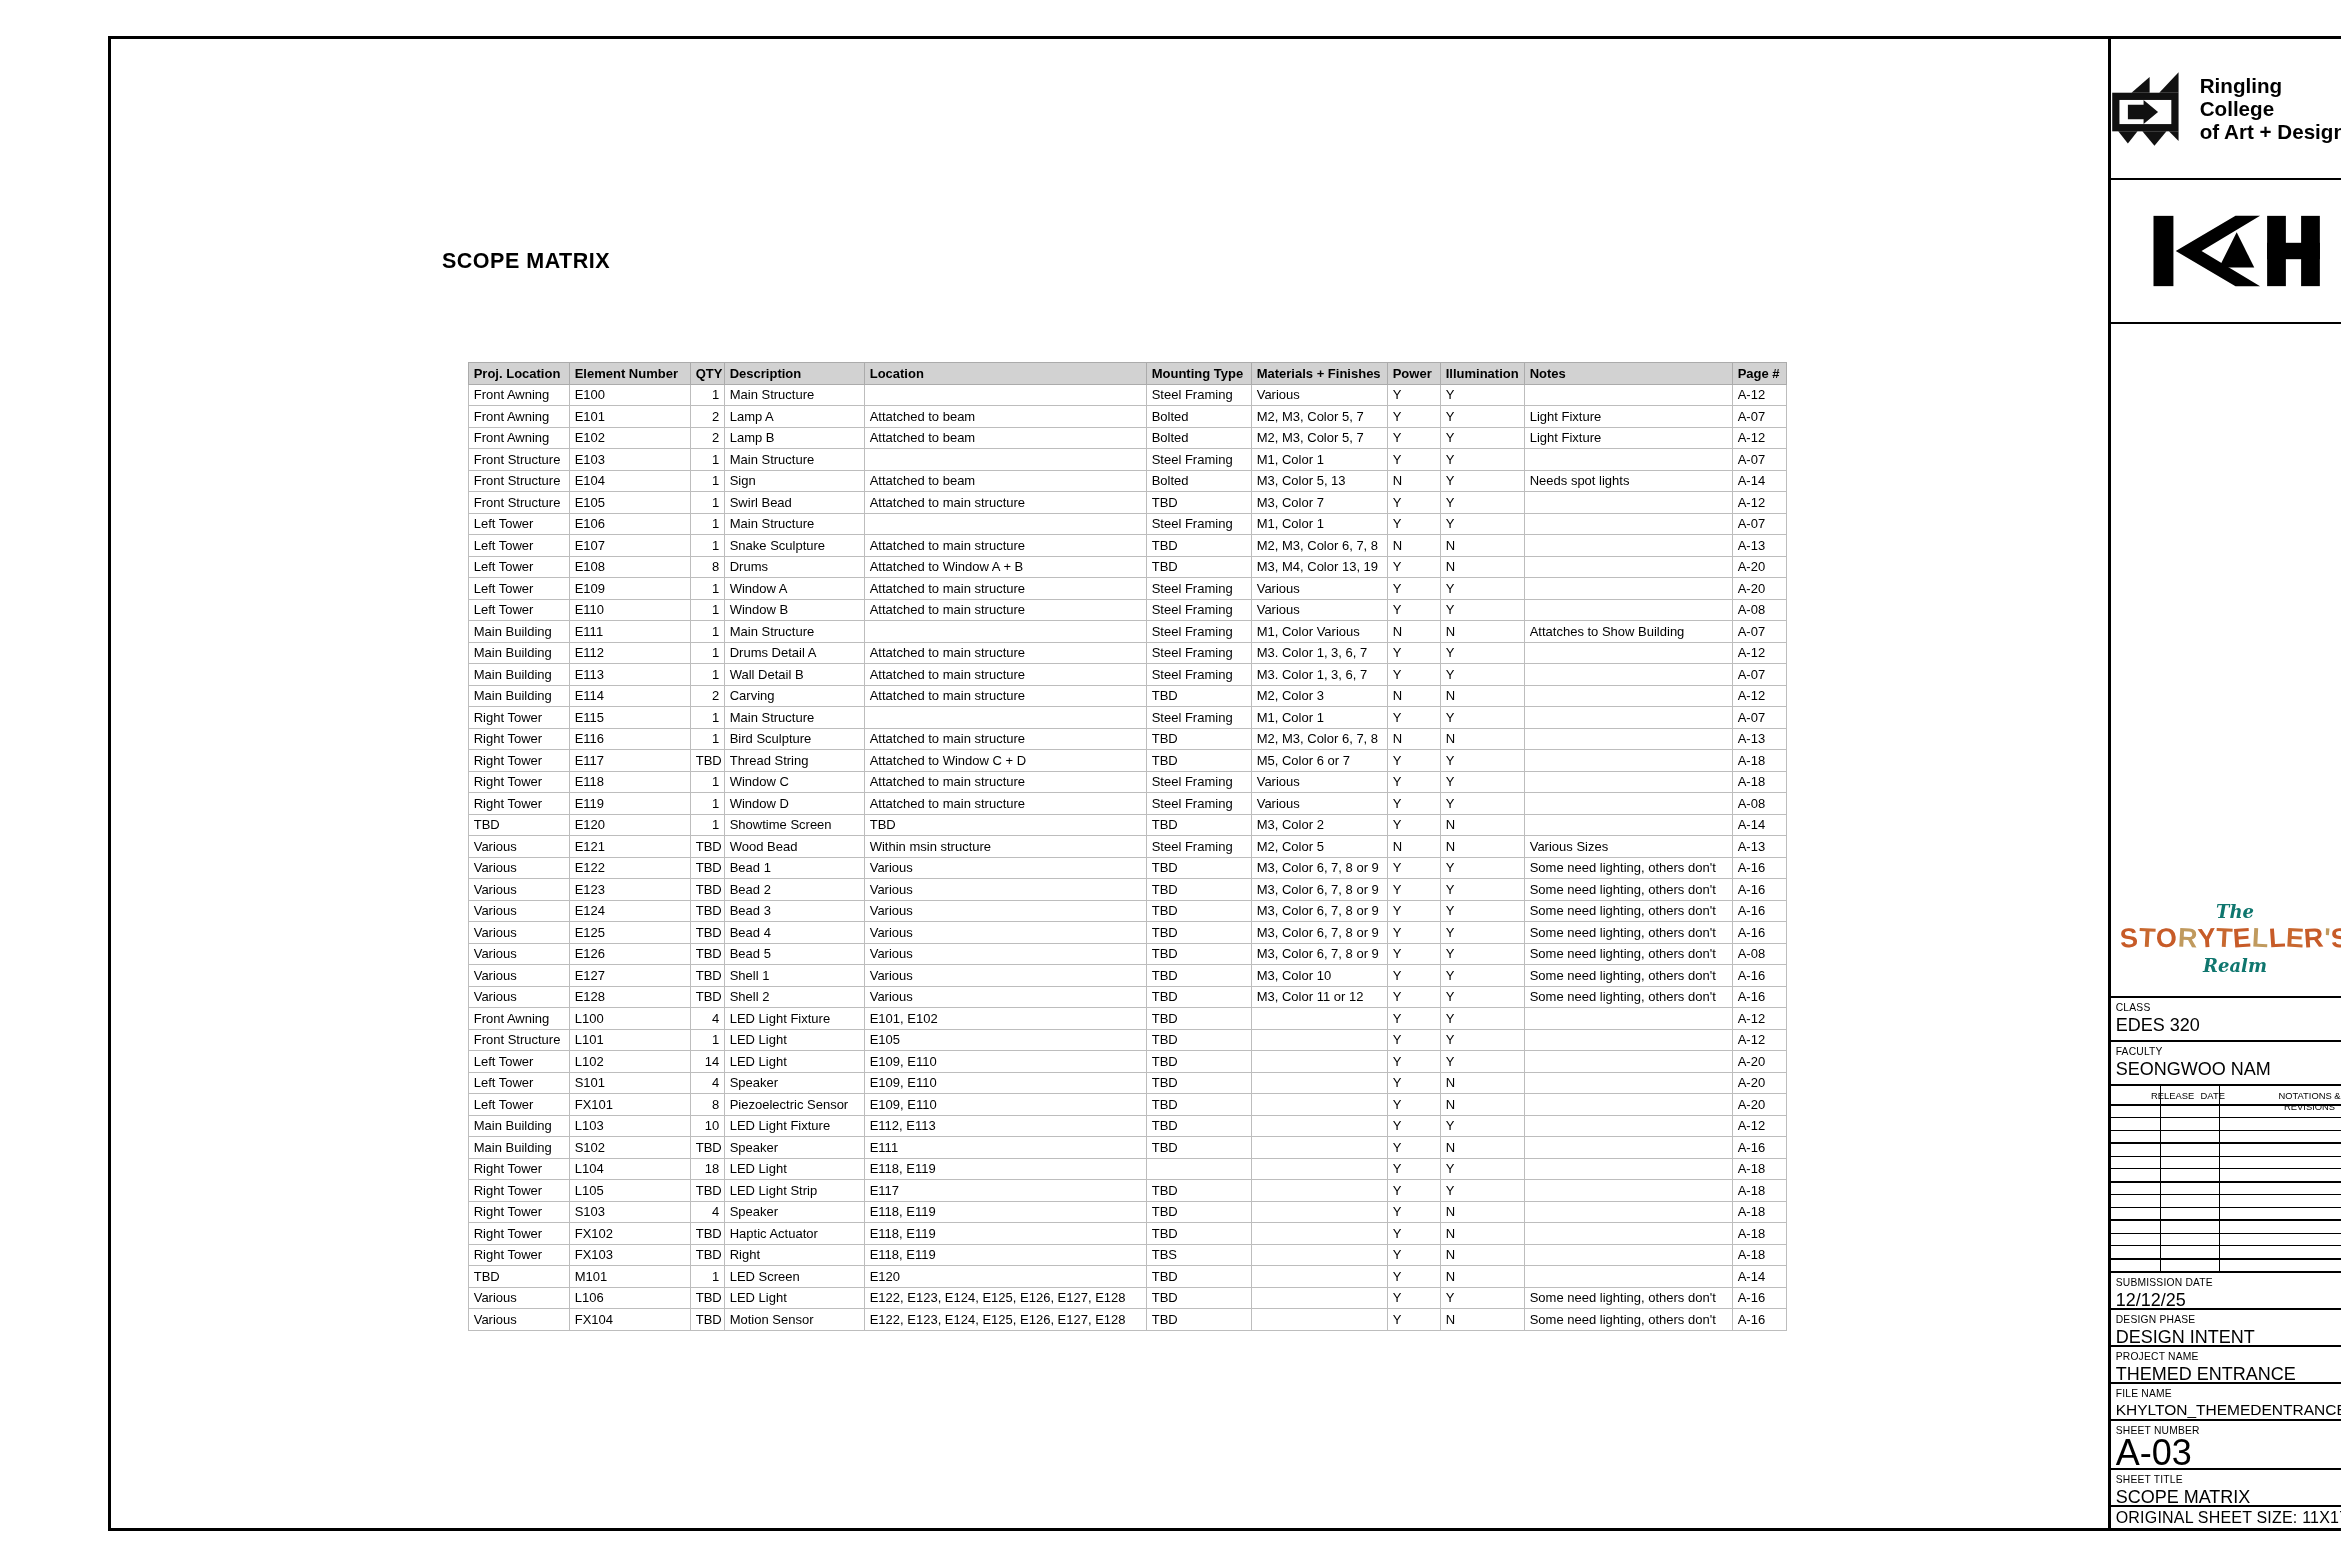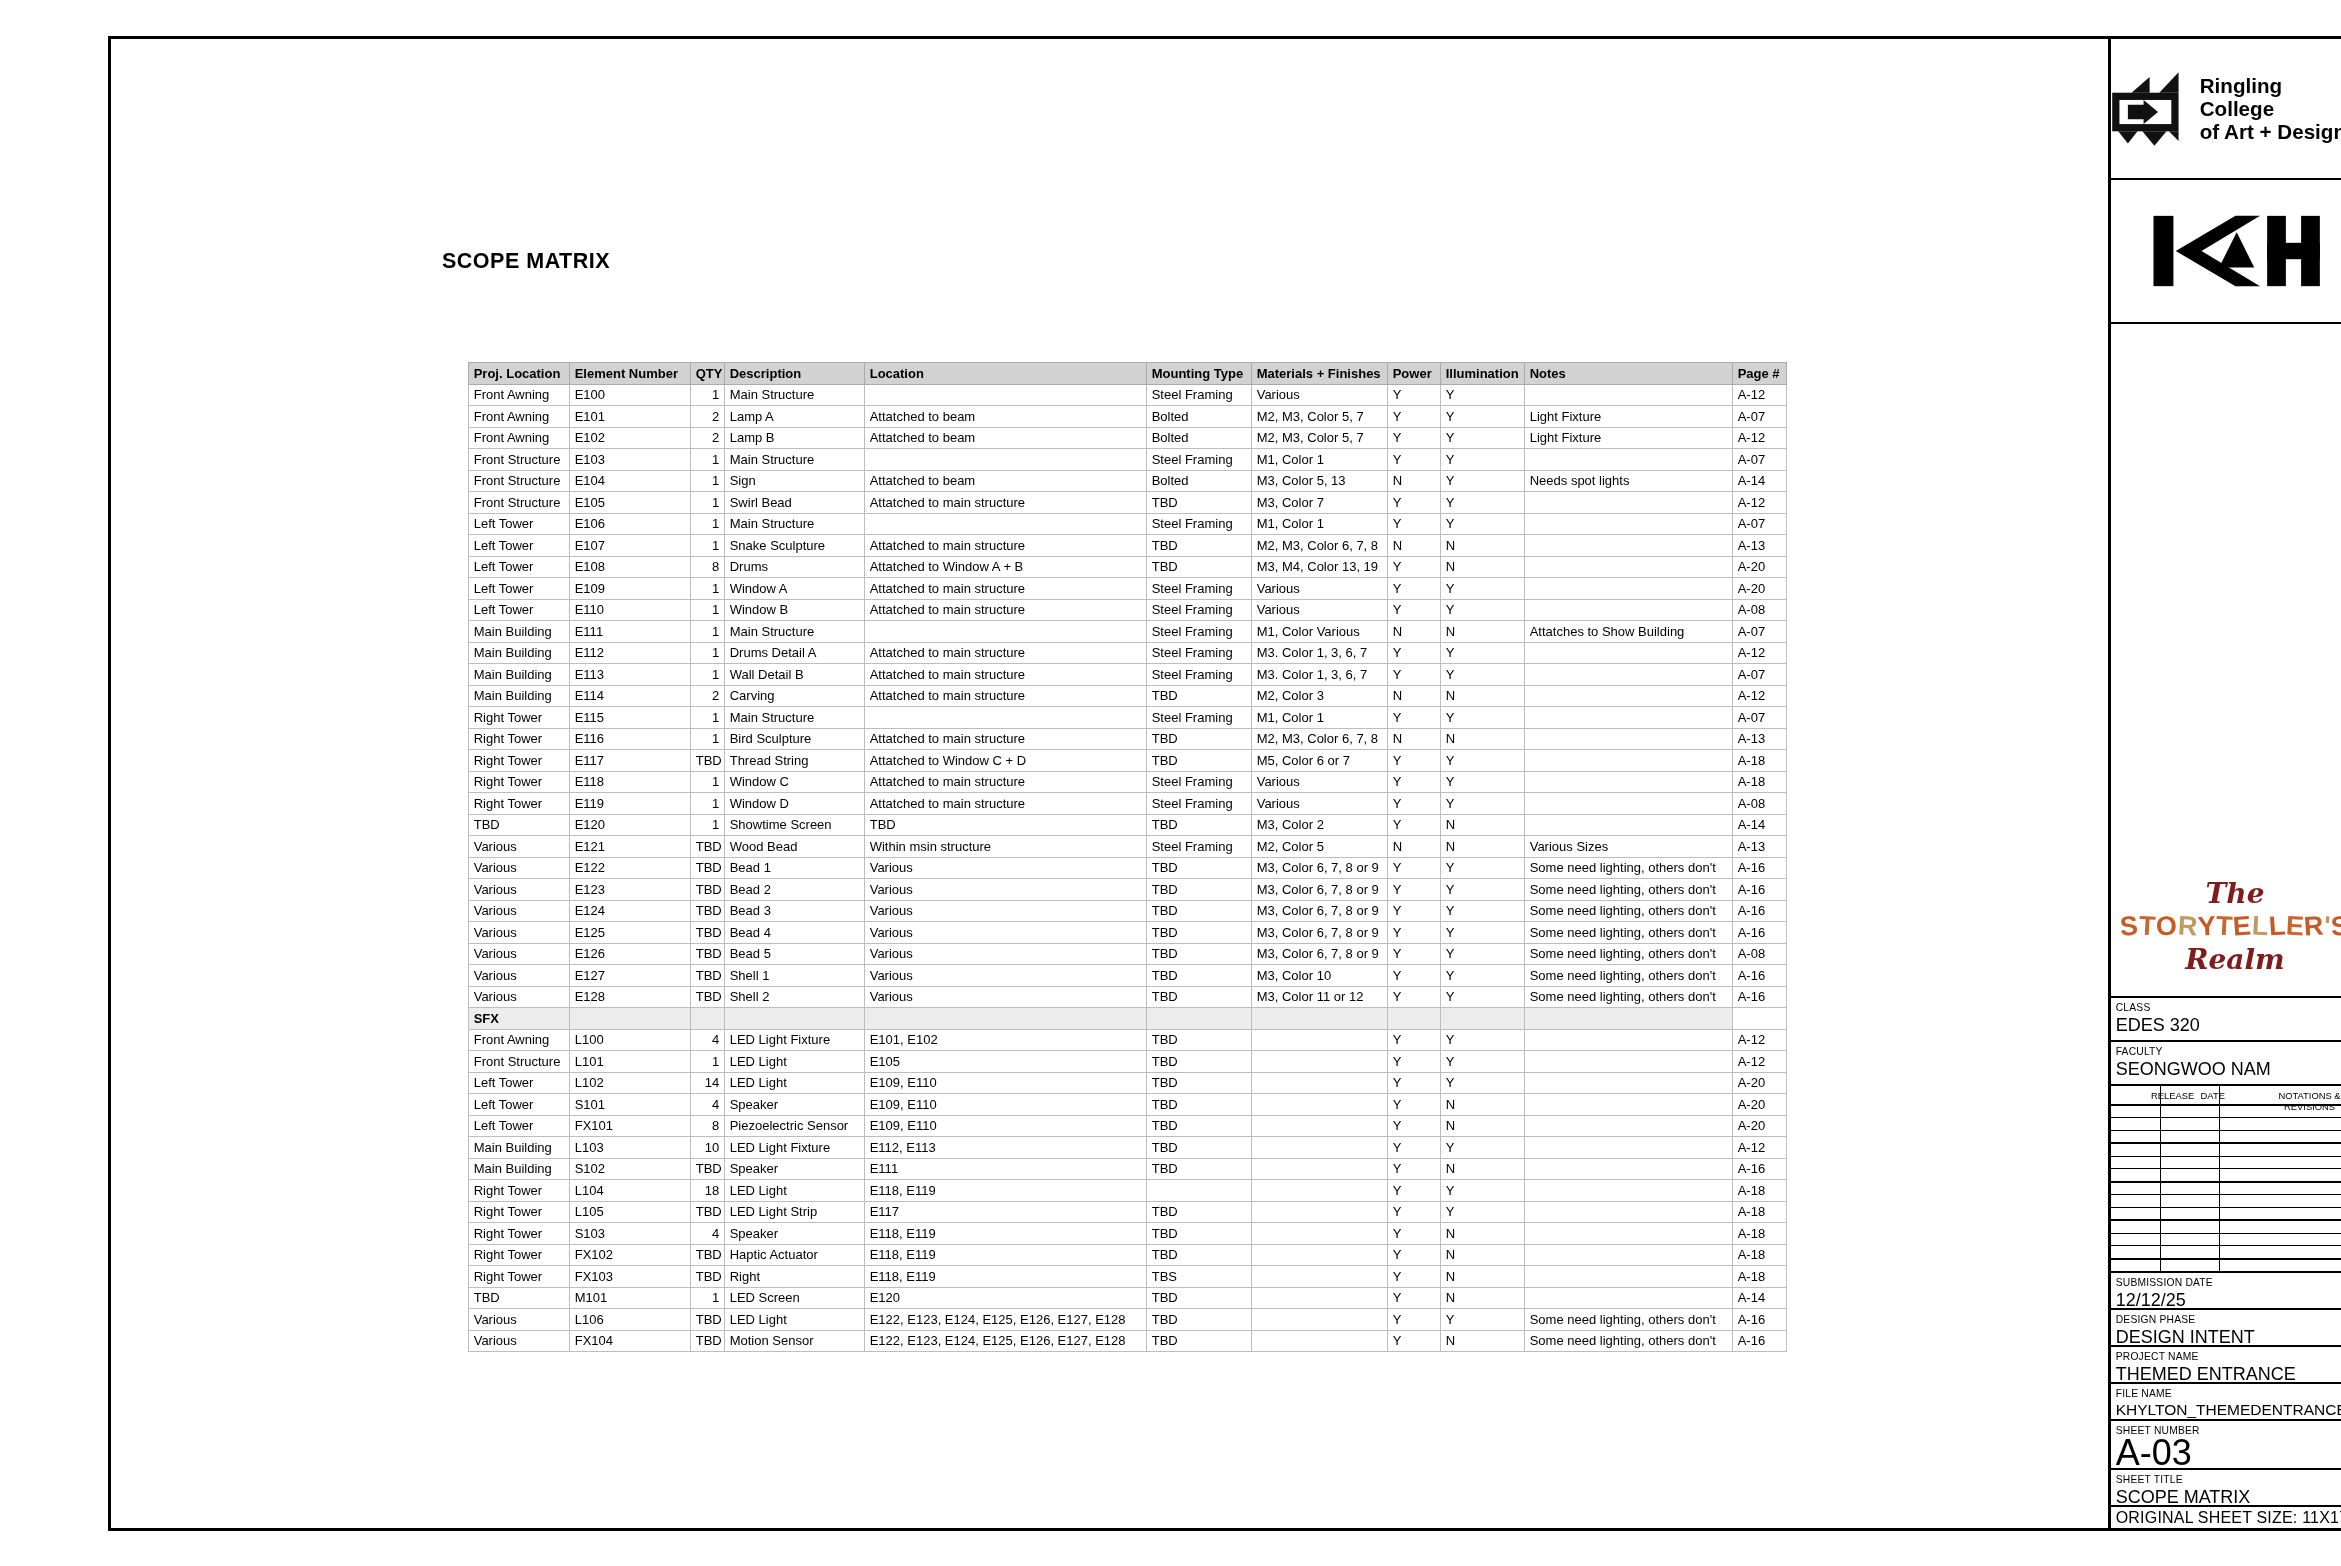--- a/index.html
+++ b/index.html
@@ -34,21 +34,21 @@
   .tb-value { font-size: 18px; padding: 1.9px 0 0 4.7px; white-space: nowrap; overflow: hidden; }
 
   .b-ringling { height: 141px; display: flex; align-items: center; justify-content: center; gap: 10.3px; }
   .ringling-text { font-weight: bold; font-size: 20.6px; line-height: 1.12; }
 
   .b-kah { height: 144px; display: flex; align-items: center; justify-content: center; }
 
   .b-realm { height: 674px; display: flex; flex-direction: column; justify-content: flex-end;
     align-items: center; padding-bottom: 19px; text-align: center; }
   .st-the, .st-realm { font-family: "DejaVu Serif", serif; font-style: italic; font-weight: bold;
-    color: #7f1d1d; font-size: 28px; line-height: 1.25; }
+    color: #0f766e; font-size: 18px; line-height: 1.25; }
   .st-word { font-size: 27px; font-weight: bold; color: #C75B28; letter-spacing: 0.5px;
     line-height: 1.15; white-space: nowrap; }
   .st-word span { display: inline-block; }
   .st-word span:nth-child(odd)  { transform: rotate(-4deg); color: #C75B28; }
   .st-word span:nth-child(even) { transform: rotate(3deg);  color: #C8682F; }
   .st-word span:nth-child(4n)   { color: #C09A5E; }
 
   .b-class, .b-faculty { height: 44px; }
 
   .b-rev { height: 187px; display: flex; flex-direction: column; }
@@ -479,33 +479,20 @@
           <td class="num">TBD</td>
           <td>Shell 2</td>
           <td>Various</td>
           <td>TBD</td>
           <td>M3, Color 11 or 12</td>
           <td>Y</td>
           <td>Y</td>
           <td>Some need lighting, others don't</td>
           <td>A-16</td>
         </tr>
-        <tr class="sfx-row">
-          <td>SFX</td>
-          <td></td>
-          <td class="num"></td>
-          <td></td>
-          <td></td>
-          <td></td>
-          <td></td>
-          <td></td>
-          <td></td>
-          <td></td>
-          <td></td>
-        </tr>
         <tr>
           <td>Front Awning</td>
           <td>L100</td>
           <td class="num">4</td>
           <td>LED Light Fixture</td>
           <td>E101, E102</td>
           <td>TBD</td>
           <td></td>
           <td>Y</td>
           <td>Y</td>

